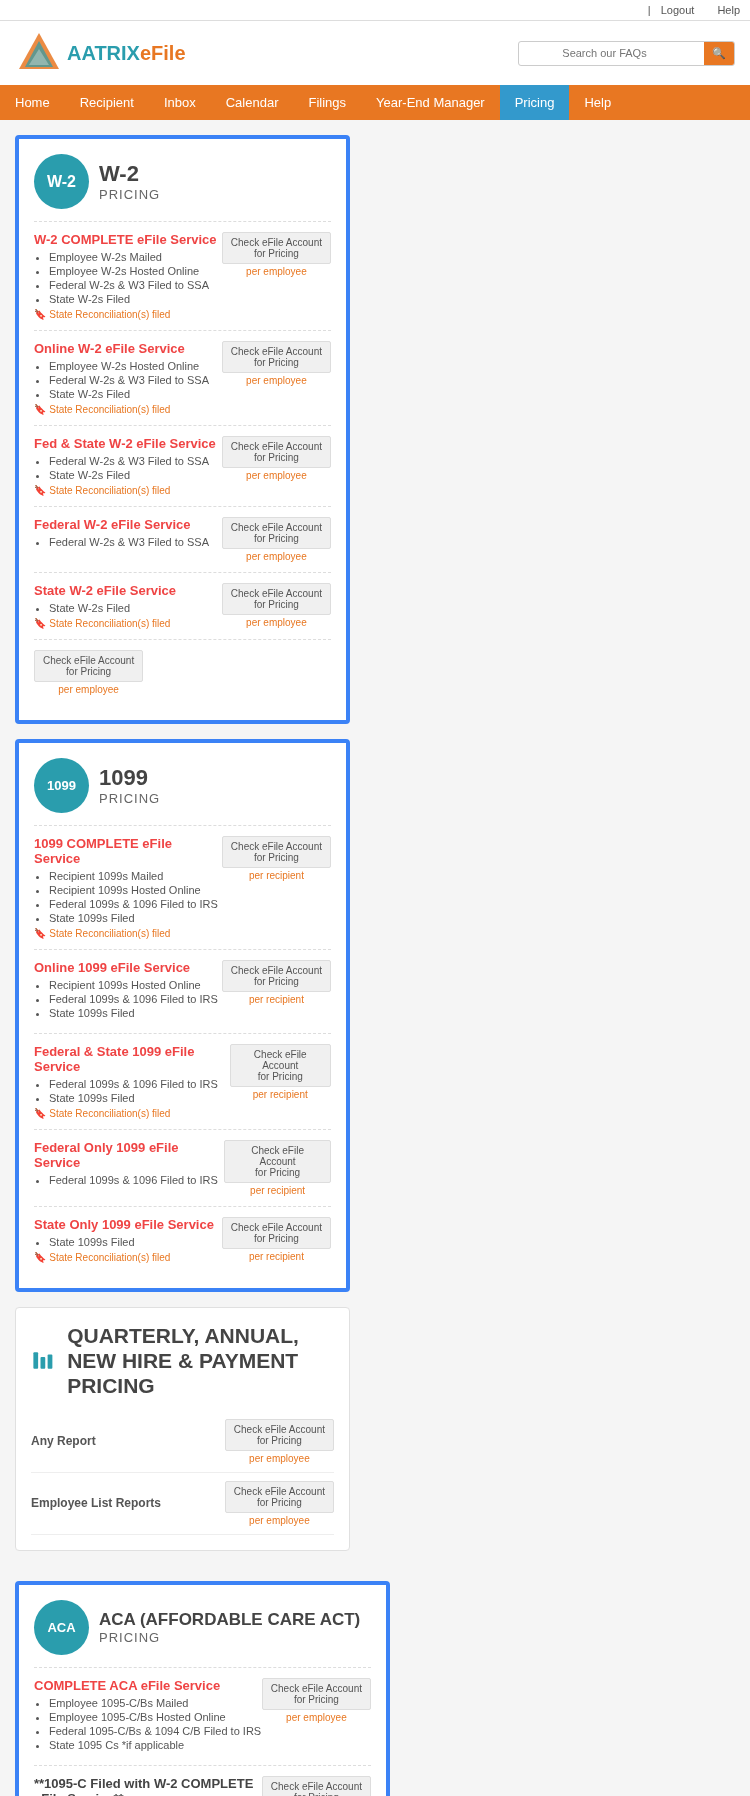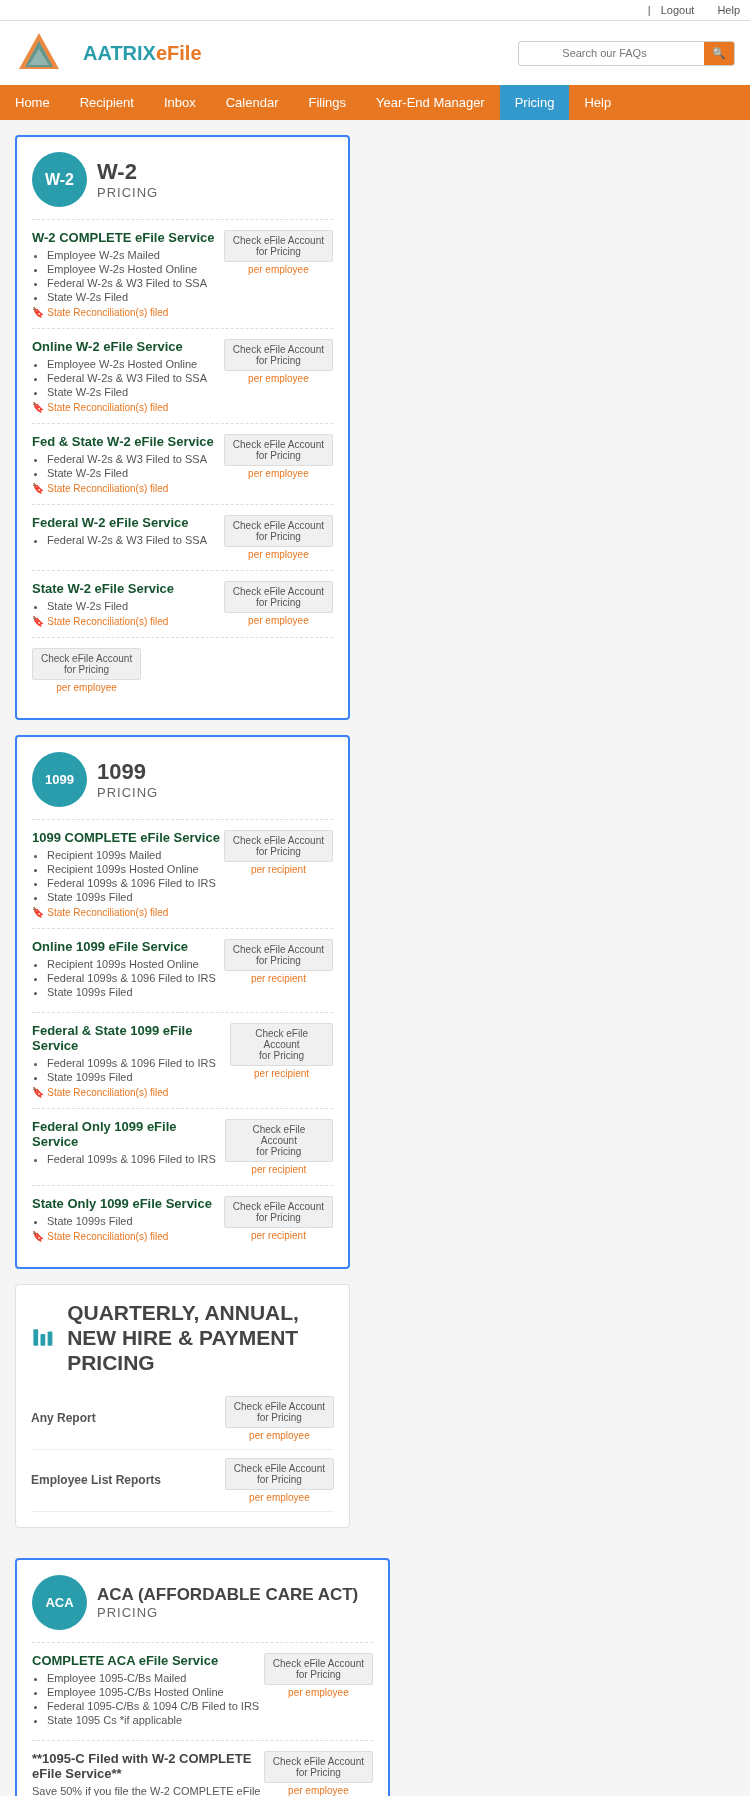--- a/index.html
+++ b/index.html
@@ -3,49 +3,49 @@
   <meta charset="utf-8">
   <style>
     * { box-sizing: border-box; margin: 0; padding: 0; }
     body { font-family: Arial, sans-serif; font-size: 12px; background: #f5f5f5; width: 750px; }
 
     
     .top-bar { background: #fff; padding: 4px 10px; display: flex; justify-content: flex-end; gap: 10px; font-size: 11px; color: #555; border-bottom: 1px solid #ddd; }
     .top-bar a { color: #555; text-decoration: none; }
 
     .header { background: #fff; padding: 8px 15px; display: flex; align-items: center; justify-content: space-between; }
-    .logo-area { display: flex; align-items: center; gap: 20px; }
+    .logo-area { display: flex; align-items: center; gap: 4px; }
     .search-box { display: flex; align-items: center; border: 1px solid #ccc; border-radius: 3px; overflow: hidden; }
     .search-box input { border: none; outline: none; padding: 5px 8px; font-size: 11px; width: 150px; color: #999; margin-left: 35px; }
     .search-box button { background: #e87722; border: none; padding: 5px 8px; cursor: pointer; color: #fff; font-size: 11px; }
 
     
     nav { background: #e87722; display: flex; }
     nav a { color: #fff; text-decoration: none; padding: 10px 15px; font-size: 13px; display: block; }
     nav a.active { background: #3399cc; }
 
     
     .content { padding: 15px; display: flex; gap: 15px; flex-wrap: wrap; }
     .left-col { width: 335px; }
     .right-col { width: 375px; }
 
     
-    .pricing-card { background: #fff; border: 2px solid #3b82f6; border-radius: 4px; margin-bottom: 15px; padding: 15px; }
+    .pricing-card { background: #fff; border: 4px solid #3b82f6; border-radius: 4px; margin-bottom: 15px; padding: 15px; }
     .card-header { display: flex; align-items: center; gap: 10px; margin-bottom: 12px; }
     .card-icon { width: 55px; height: 55px; border-radius: 50%; display: flex; align-items: center; justify-content: center; font-weight: bold; font-size: 16px; color: #fff; flex-shrink: 0; }
     .card-icon.w2 { background: #2a9dad; }
     .card-icon.aca { background: #2a9dad; }
     .card-icon.n1099 { background: #2a9dad; }
     .card-title { }
     .card-title h2 { font-size: 22px; font-weight: bold; color: #444; }
     .card-title p { font-size: 13px; color: #666; text-transform: uppercase; letter-spacing: 1px; }
 
     .service-section { border-top: 1px dashed #ddd; padding: 10px 0; }
     .service-header { display: flex; justify-content: space-between; align-items: flex-start; }
-    .service-name { color: #14532d; font-size: 13px; font-weight: bold; margin-bottom: 4px; }
+    .service-name { color: #ef4444; font-size: 13px; font-weight: bold; margin-bottom: 4px; }
     .service-items { padding-left: 15px; margin-bottom: 4px; }
     .service-items li { color: #555; font-size: 11px; margin-bottom: 2px; }
     .reconciliation { color: #e87722; font-size: 10px; }
     .check-btn { text-align: center; min-width: 90px; }
     .check-btn a { display: inline-block; background: #f0f0f0; border: 1px solid #ddd; padding: 4px 8px; font-size: 10px; color: #555; text-decoration: none; border-radius: 2px; text-align: center; }
     .check-btn .per-emp { color: #e87722; font-size: 10px; display: block; text-align: center; margin-top: 2px; }
 
     
     .quarterly-card { background: #fff; border: 1px solid #e0e0e0; border-radius: 4px; margin-bottom: 15px; padding: 15px; }
     .qtr-header { display: flex; align-items: center; gap: 10px; margin-bottom: 12px; }

